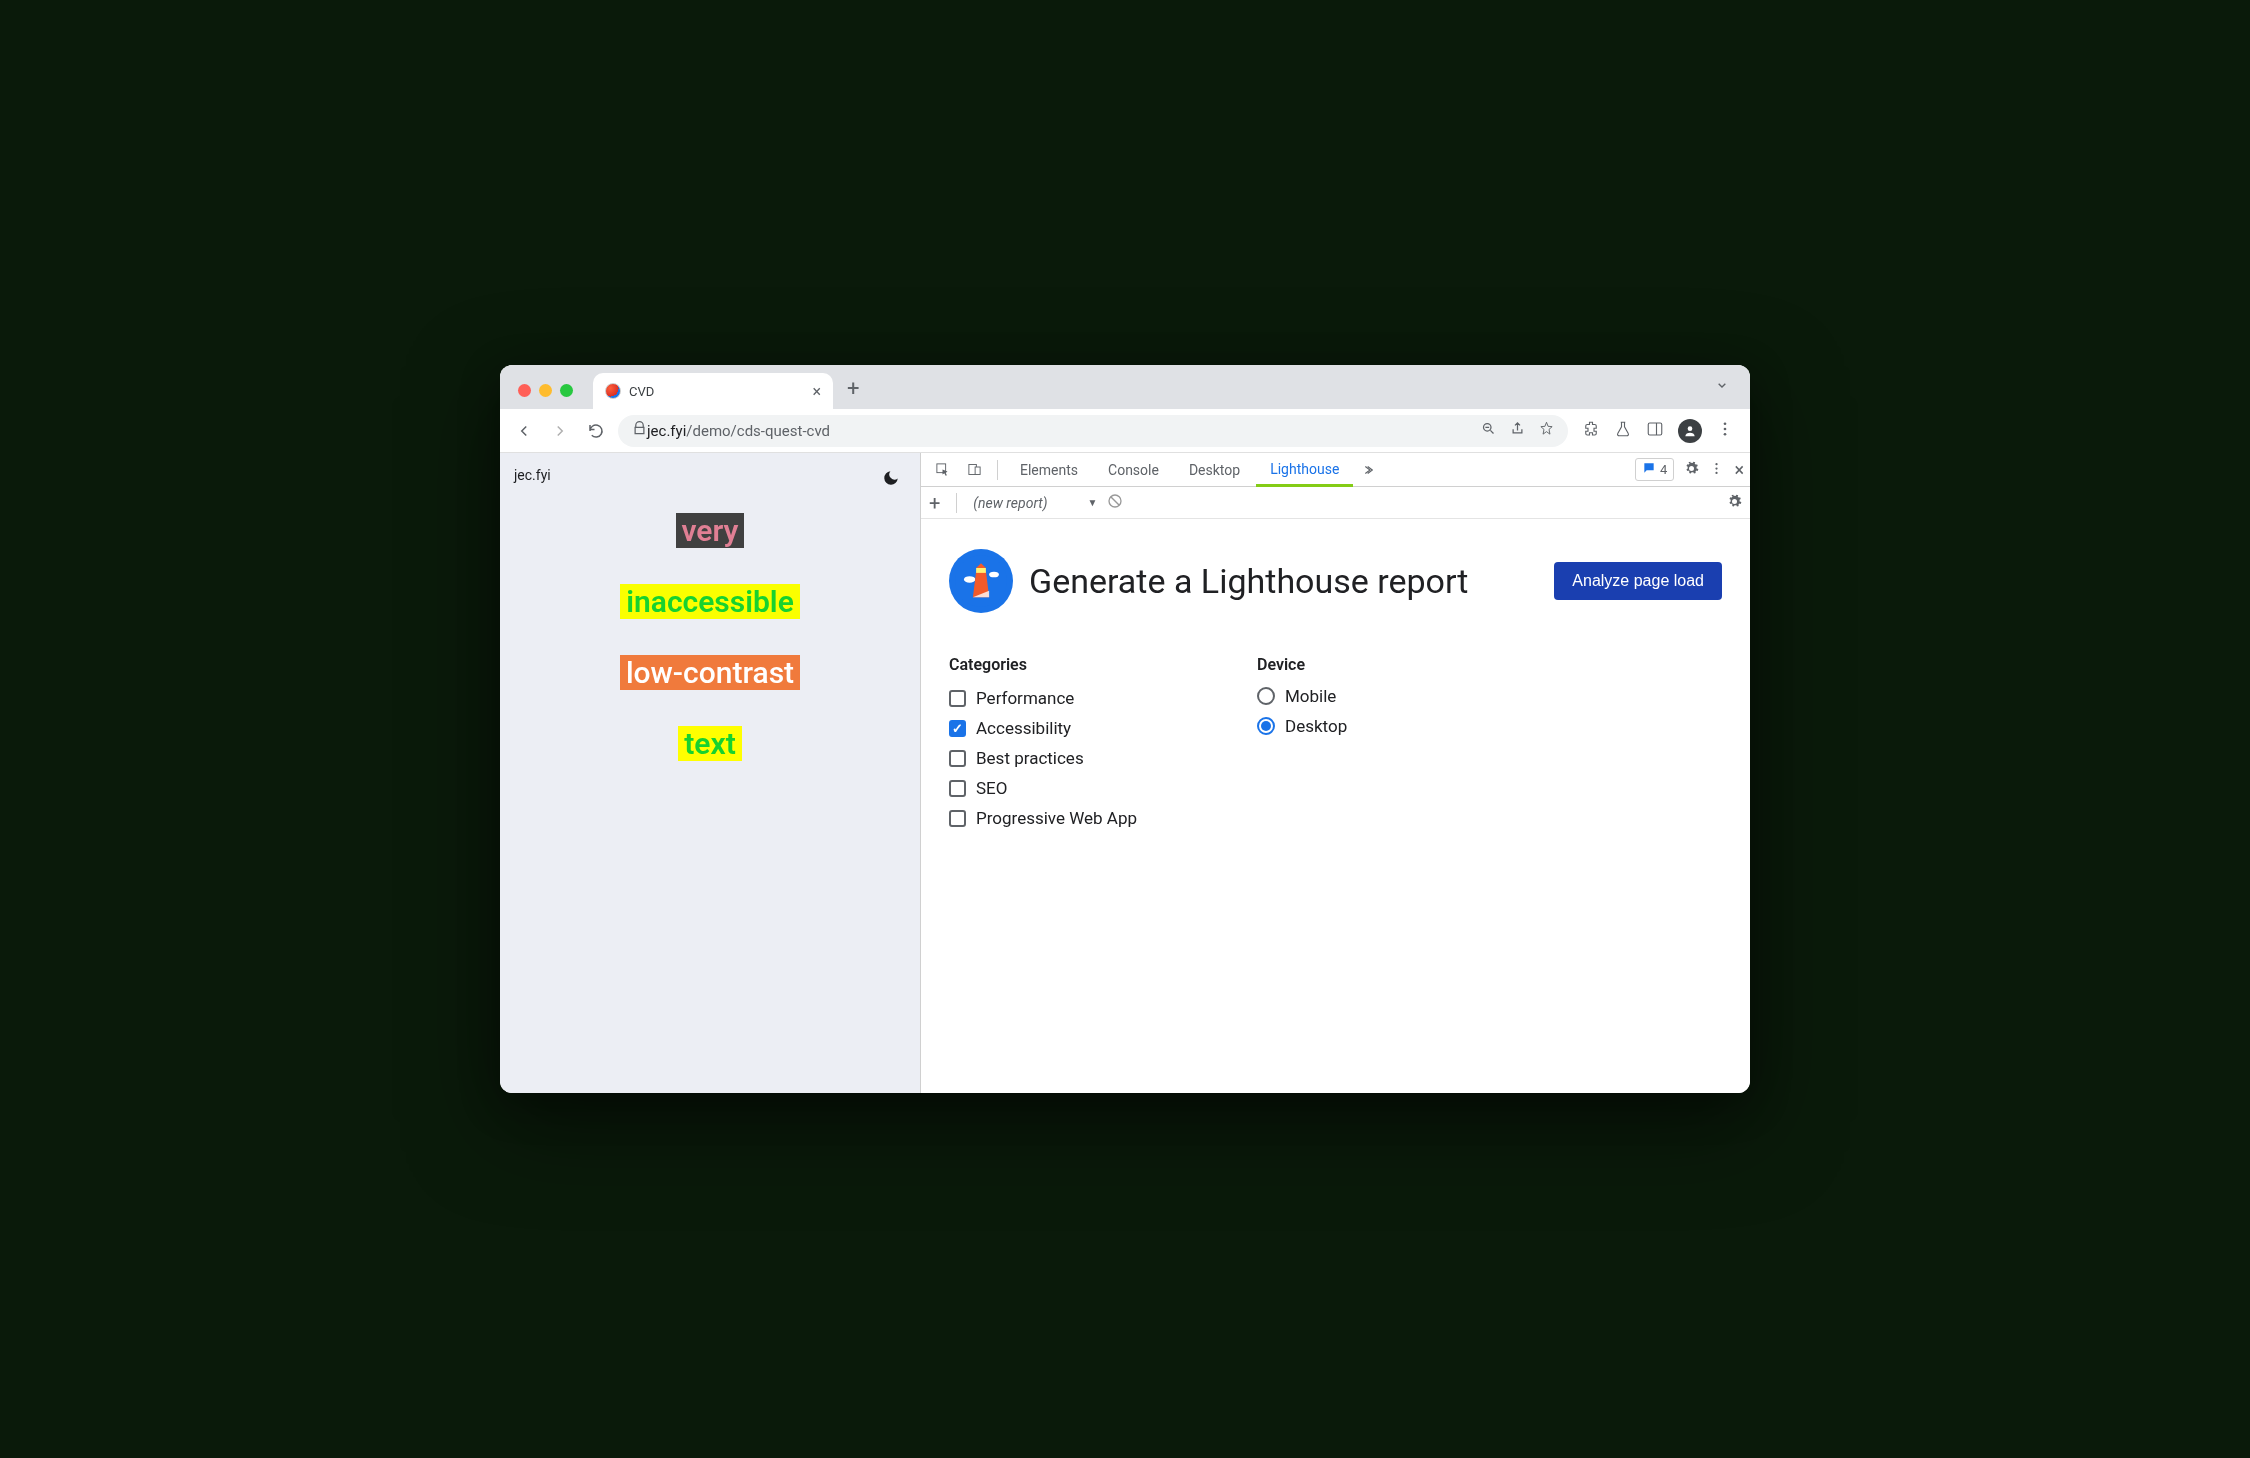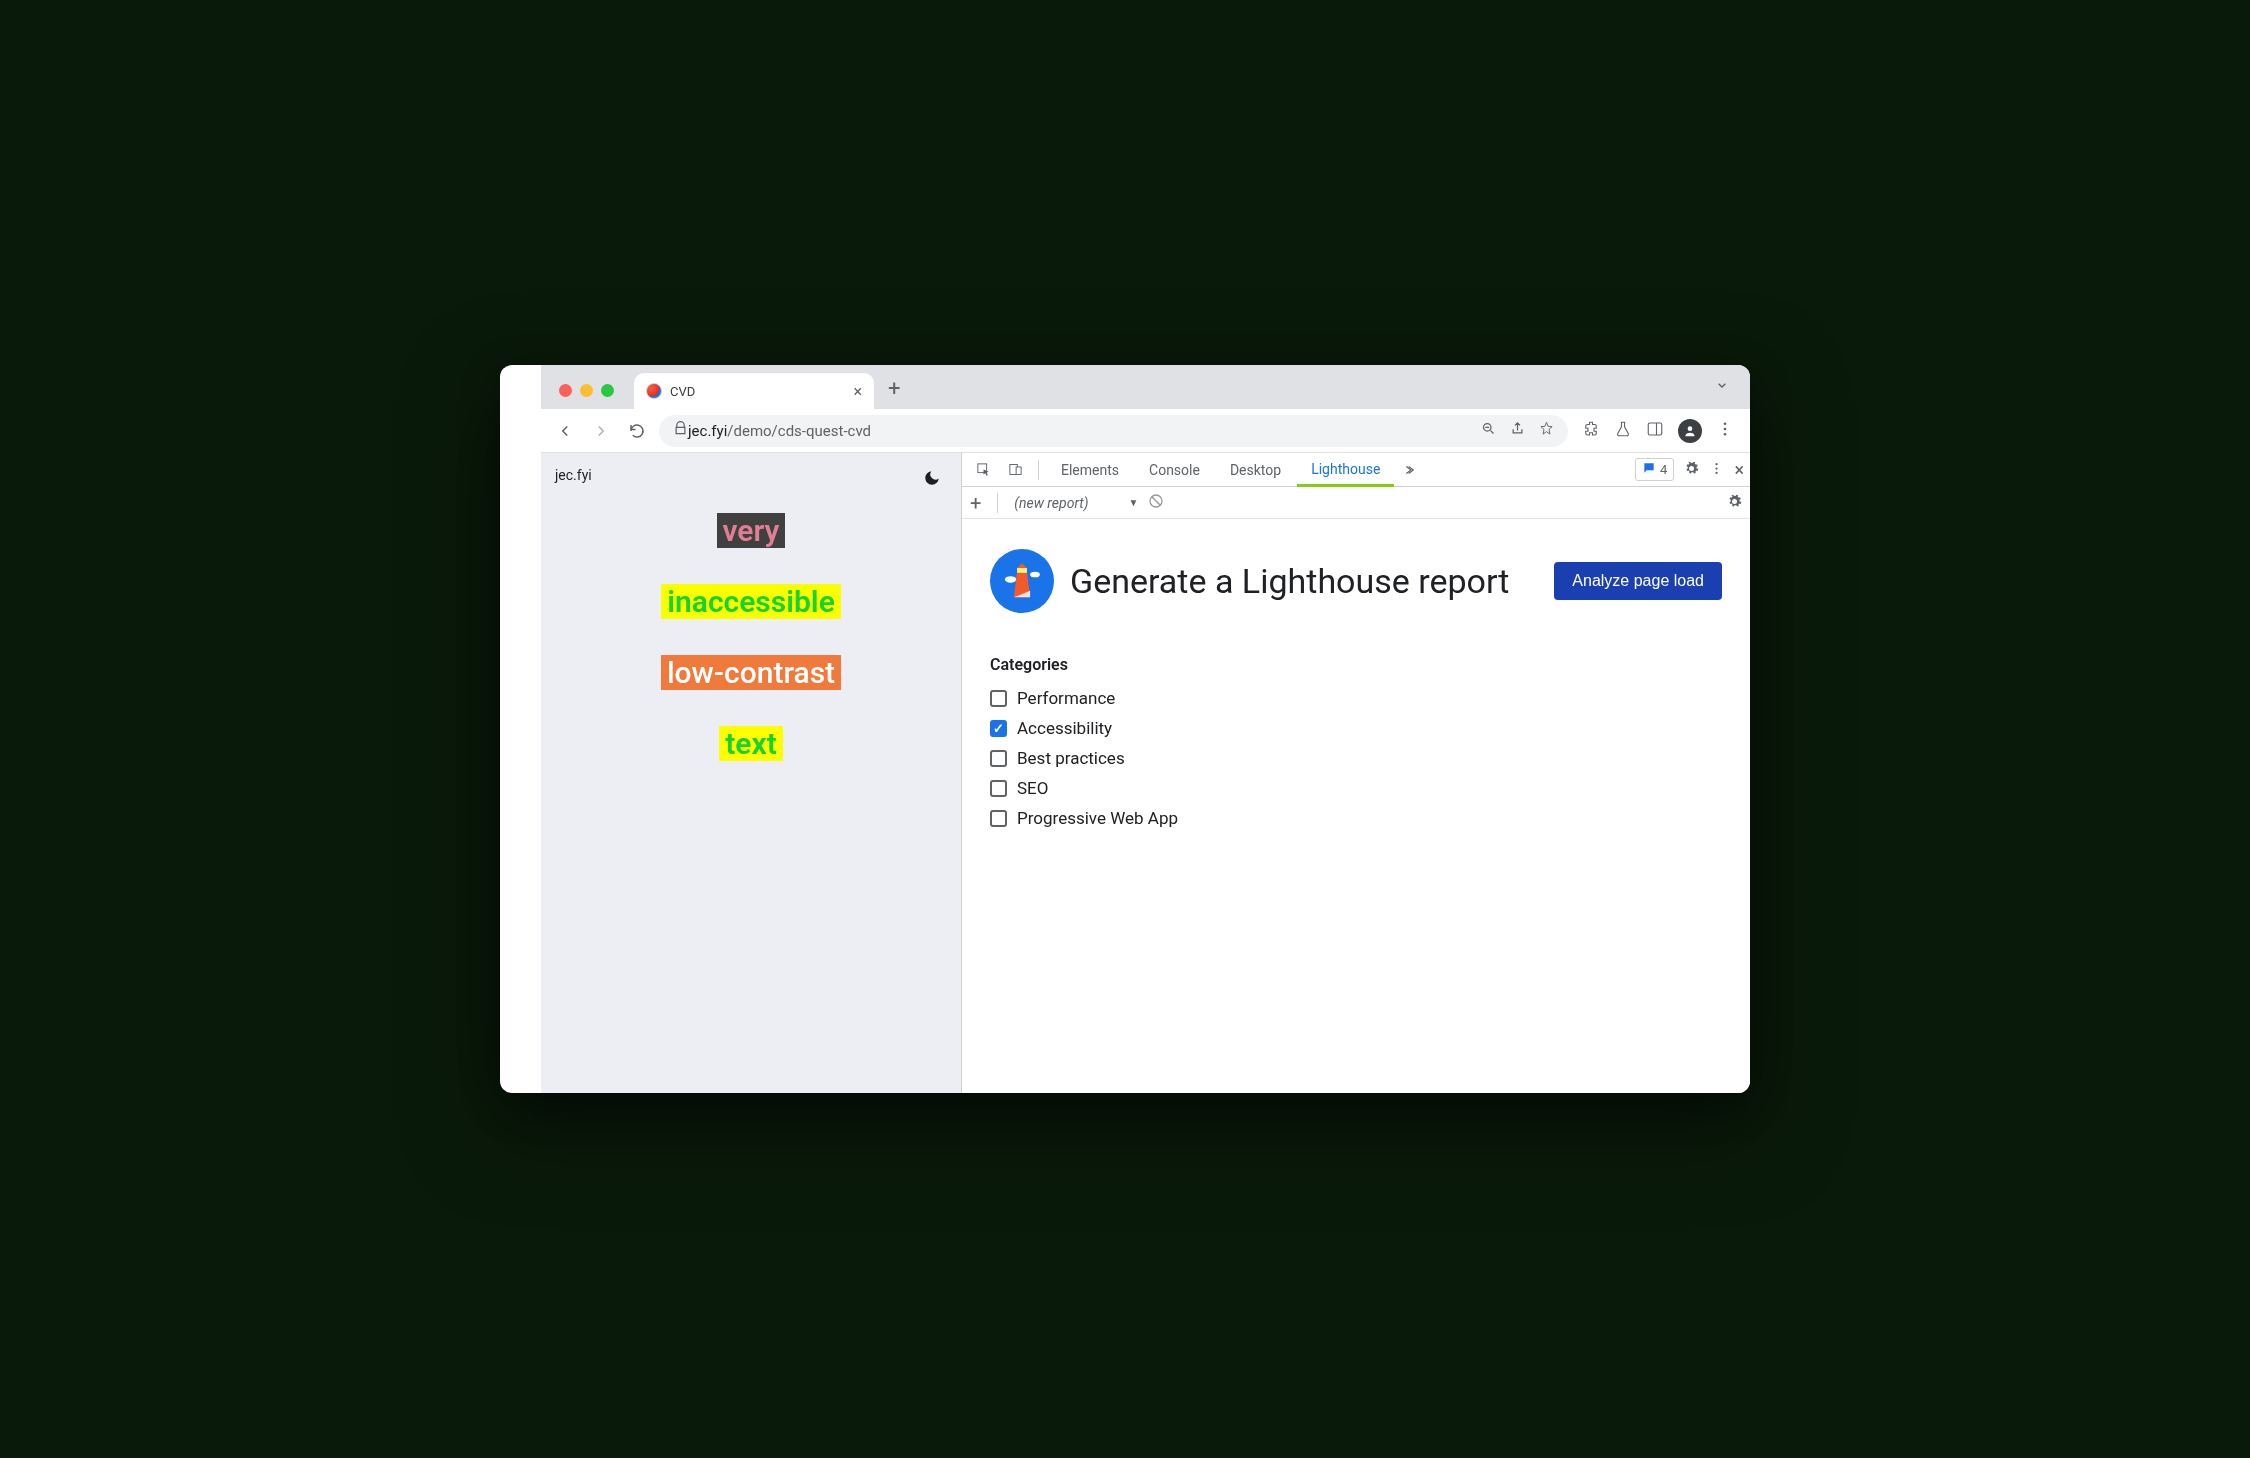--- a/index.html
+++ b/index.html
@@ -11,21 +11,20 @@
     justify-content: center;
     min-height: 100vh;
     padding: 40px;
   }
   .browser-window {
     width: 1250px;
     background: #fff;
     border-radius: 12px;
     box-shadow: 0 30px 90px rgba(0,0,0,0.5), 0 10px 40px rgba(0,0,0,0.3);
     overflow: hidden;
-    padding-left: 41px;
   }
   
   .tab-bar {
     height: 44px;
     background: #dfe1e5;
     display: flex;
     align-items: flex-end;
     padding: 0 10px;
   }
   .traffic-lights { display: flex; gap: 8px; padding: 0 8px 12px 8px; align-items: center; }
@@ -389,18 +388,33 @@
                     <span class="checkbox"></span>
                     <span>SEO</span>
                   </label>
                   <label class="lh-opt">
                     <span class="checkbox"></span>
                     <span>Progressive Web App</span>
                   </label>
                 </div>
             </div>
           </div>
+          <div class="lh-col">
+            <div class="lh-section">
+              <h4>Device</h4>
+              <div class="lh-options" id="device-opts">
+                  <label class="lh-opt">
+                    <span class="radio"></span>
+                    <span>Mobile</span>
+                  </label>
+                  <label class="lh-opt">
+                    <span class="radio checked"></span>
+                    <span>Desktop</span>
+                  </label>
+                </div>
+            </div>
+          </div>
         </div>
       </div>
 
     </div>
   </div>
 </div>
 
 </body></html>

